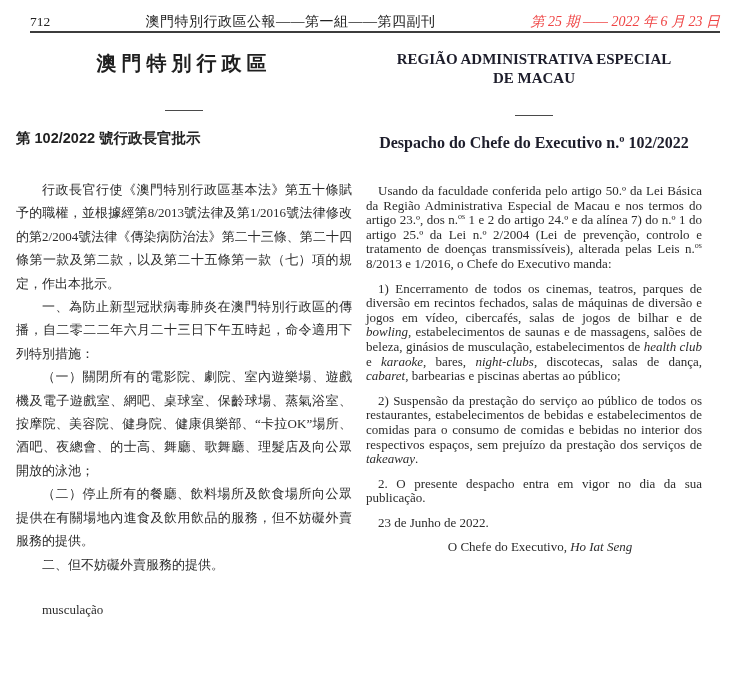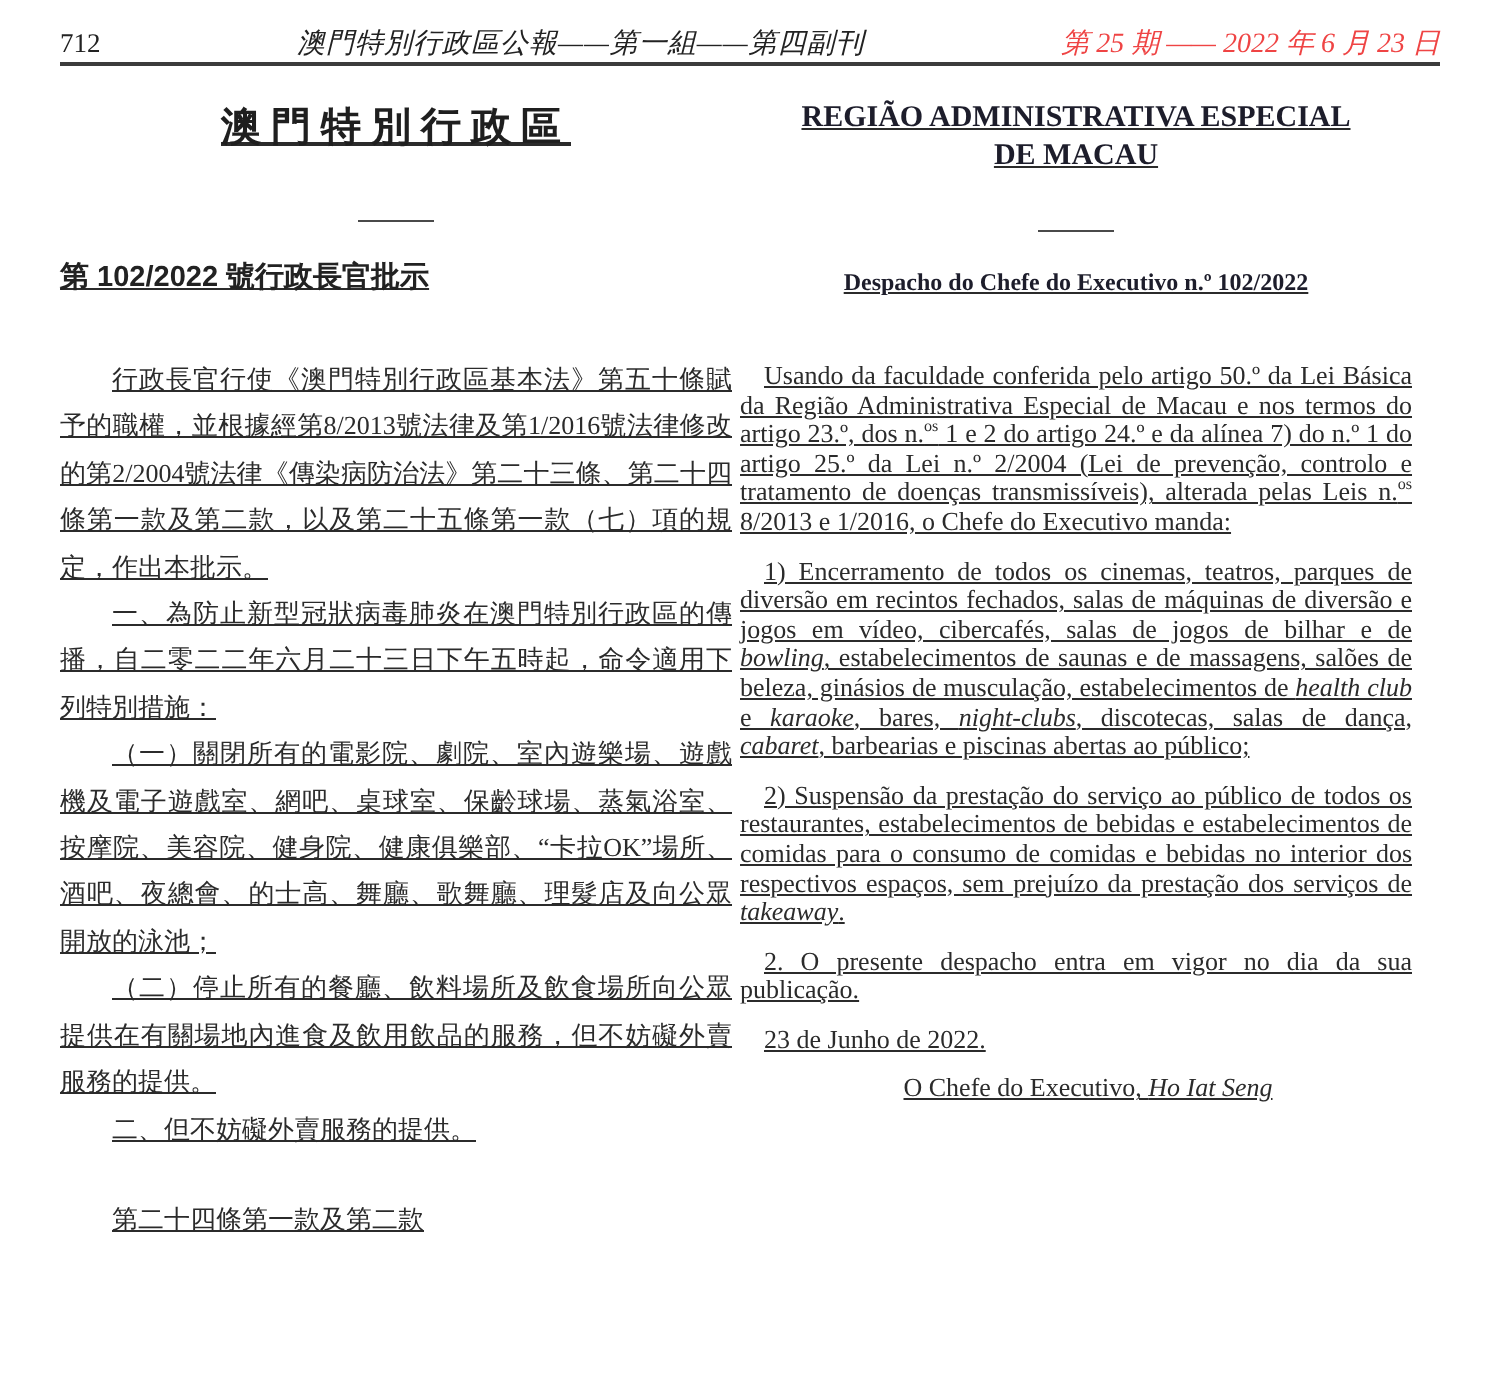--- a/index.html
+++ b/index.html
@@ -8,30 +8,30 @@
     position:relative; width:747px; height:696px; background:#ffffff;
     overflow:hidden; color:#2b2b2b;
     font-family:"Liberation Serif","DejaVu Serif",serif;
   }
   
   .pagehead {
     position:absolute; top:13px; left:30px; width:690px;
     display:flex; justify-content:space-between; align-items:baseline;
   }
   .pnum   { font-size:13.5px; color:#222; }
-  .ptitle { font-style:italic; font-size:14px; letter-spacing:0.5px; color:#222; }
+  .ptitle { font-size:14px; letter-spacing:0.5px; color:#222; }
   .pissue { font-style:italic; font-size:14px; color:#ef4444; }
   .headrule {
     position:absolute; top:31px; left:30px; width:690px;
     border-top:2.5px solid #3c3c3c;
   }
   
   .columns {
-    position:absolute; top:42px; left:30px; width:690px;
-    display:flex; gap:4px;text-decoration:underline;
+    position:absolute; top:42px; left:16px; width:690px;
+    display:flex; gap:14px;
   }
   .col { width:336px; }
   .divider {
     width:38px; height:0; margin-left:auto; margin-right:auto;
     border-top:1.5px solid #4a4a4a;
   }
   
   .cn-title {
     margin-top:8px; text-align:center; font-weight:700;
     font-size:20px; letter-spacing:5px; color:#1f1f1f;
@@ -49,21 +49,21 @@
   }
   .cn-date { margin-top:22px; }
   
   .pt-title {
     margin-top:8px; text-align:center; font-weight:700;
     font-size:15px; line-height:19px; color:#1d1d2b;
   }
   .pt .divider { margin-top:27px; }
   .pt-order {
     margin-top:18px; margin-bottom:32px; text-align:center;
-    font-weight:700; font-size:12px; color:#1d1d2b;
+    font-weight:700; font-size:16px; color:#1d1d2b;
   }
   .ptp {
     margin-top:10px; font-size:13px; line-height:14.6px;
     text-align:justify; text-indent:12px; color:#2b2b2b;
   }
   .ptp .it { font-style:italic; }
   .ptp sup { font-size:0.62em; line-height:0; }
   .pt-date { margin-top:10px; text-align:left; }
   .pt-sign { margin-top:10px; text-align:center; }
 </style>
@@ -83,21 +83,21 @@
 
     <section class="col cn">
       <h1 class="cn-title">澳門特別行政區</h1>
       <div class="divider"></div>
       <h2 class="cn-order">第 102/2022 號行政長官批示</h2>
       <p class="cnp">行政長官行使《澳門特別行政區基本法》第五十條賦予的職權，並根據經第8/2013號法律及第1/2016號法律修改的第2/2004號法律《傳染病防治法》第二十三條、第二十四條第一款及第二款，以及第二十五條第一款（七）項的規定，作出本批示。</p>
       <p class="cnp">一、為防止新型冠狀病毒肺炎在澳門特別行政區的傳播，自二零二二年六月二十三日下午五時起，命令適用下列特別措施：</p>
       <p class="cnp">（一）關閉所有的電影院、劇院、室內遊樂場、遊戲機及電子遊戲室、網吧、桌球室、保齡球場、蒸氣浴室、按摩院、美容院、健身院、健康俱樂部、“卡拉OK”場所、酒吧、夜總會、的士高、舞廳、歌舞廳、理髮店及向公眾開放的泳池；</p>
       <p class="cnp">（二）停止所有的餐廳、飲料場所及飲食場所向公眾提供在有關場地內進食及飲用飲品的服務，但不妨礙外賣服務的提供。</p>
       <p class="cnp">二、但不妨礙外賣服務的提供。</p>
-      <p class="cnp cn-date">第二十四條第一款及第二款</p>
+      <p class="cnp cn-date">musculação</p>
 
     </section>
 
     <section class="col pt">
       <h1 class="pt-title"><span>REGIÃO ADMINISTRATIVA ESPECIAL</span><br><span>DE MACAU</span></h1>
       <div class="divider"></div>
       <h2 class="pt-order">Despacho do Chefe do Executivo n.º 102/2022</h2>
       <p class="ptp"><span>Usando da faculdade conferida pelo artigo 50.º da Lei Básica da Região Administrativa Especial de Macau e nos termos do artigo 23.º, dos n.</span><sup>os</sup><span> 1 e 2 do artigo 24.º e da alínea 7) do n.º 1 do artigo 25.º da Lei n.º 2/2004 (Lei de prevenção, controlo e tratamento de doenças transmissíveis), alterada pelas Leis n.</span><sup>os</sup><span> 8/2013 e 1/2016, o Chefe do Executivo manda:</span></p>
       <p class="ptp"><span>1) Encerramento de todos os cinemas, teatros, parques de diversão em recintos fechados, salas de máquinas de diversão e jogos em vídeo, cibercafés, salas de jogos de bilhar e de </span><span class="it">bowling</span><span>, estabelecimentos de saunas e de massagens, salões de beleza, ginásios de musculação, estabelecimentos de </span><span class="it">health club</span><span> e </span><span class="it">karaoke</span><span>, bares, </span><span class="it">night-clubs</span><span>, discotecas, salas de dança, </span><span class="it">cabaret</span><span>, barbearias e piscinas abertas ao público;</span></p>
       <p class="ptp"><span>2) Suspensão da prestação do serviço ao público de todos os restaurantes, estabelecimentos de bebidas e estabelecimentos de comidas para o consumo de comidas e bebidas no interior dos respectivos espaços, sem prejuízo da prestação dos serviços de </span><span class="it">takeaway</span><span>.</span></p>

